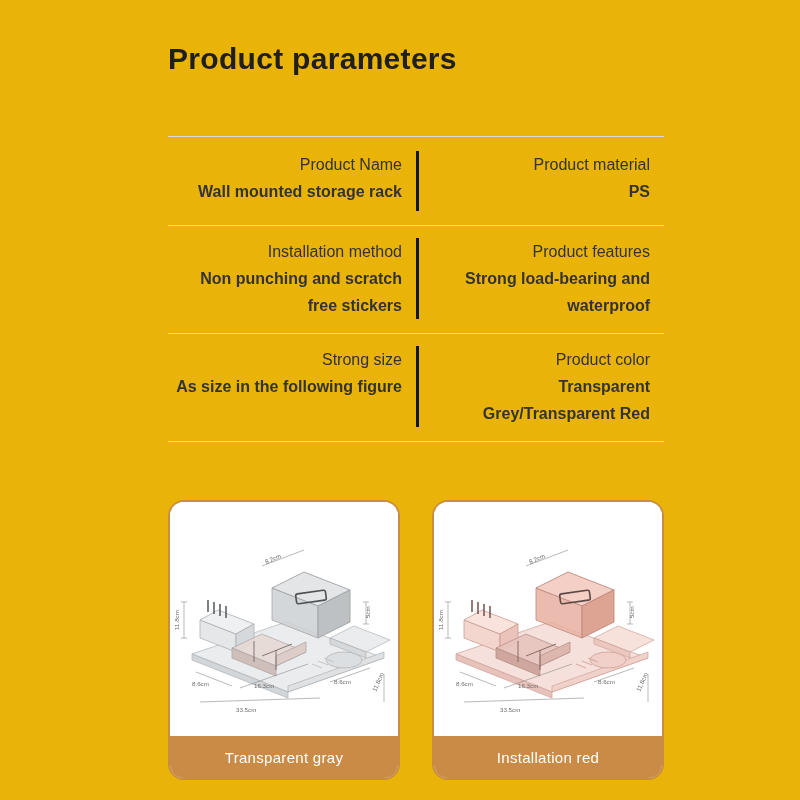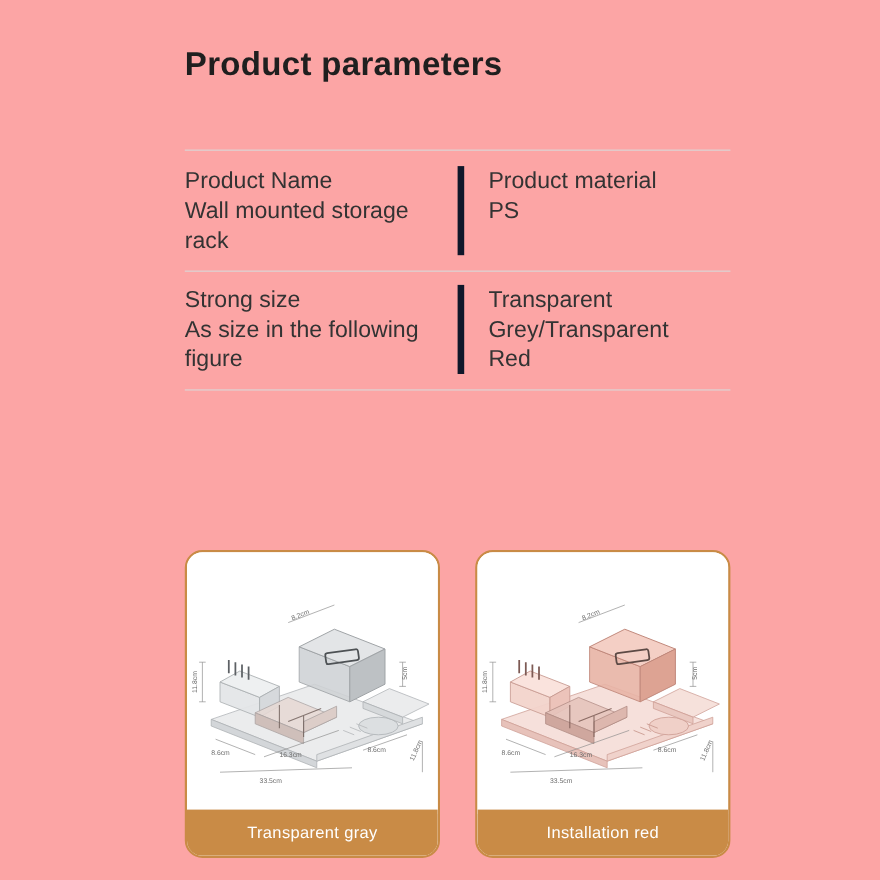--- a/index.html
+++ b/index.html
@@ -8,21 +8,22 @@
     width: 800px; height: 800px;
     background: #ffffff;
     font-family: "Liberation Sans", sans-serif;
     color: #262626;
     overflow: hidden;
   }
   .page {
     position: relative;
     width: 800px;
     height: 800px;
-    background: #fca5a5;
+    background: #eab308;
+    text-align: right;
   }
   .title {
     position: absolute;
     left: 168px;
     top: 42px;
     font-size: 30px;
     font-weight: bold;
     letter-spacing: 0.3px;
     color: #1f1f1f;
   }
@@ -36,31 +37,31 @@
     display: flex;
     border-bottom: 1px solid #d9d9d9;
     padding-top: 12px;
     padding-bottom: 14px;
     min-height: 90px;
   }
   .spec-row.first { border-top: 1px solid #d9d9d9; padding-top: 14px; }
   .spec-cell {
     width: 50%;
     padding-right: 14px;
-    font-size: 21px;
+    font-size: 16px;
     line-height: 27px;
     color: #333333;
   }
   .spec-cell.right {
-    border-left: 6px solid #0f172a;
+    border-left: 3px solid #0f172a;
     padding-left: 22px;
     width: 50%;
   }
   .spec-key { display: block; }
-  .spec-val { display: block; }
+  .spec-val { display: block; font-weight: bold; }
 
   .gallery {
     position: absolute;
     left: 168px;
     top: 500px;
     width: 496px;
     display: flex;
     justify-content: space-between;
   }
   .card {
@@ -107,27 +108,38 @@
       <div class="spec-cell">
         <span class="spec-key">Product Name</span>
         <span class="spec-val">Wall mounted storage rack</span>
       </div>
       <div class="spec-cell right">
         <span class="spec-key">Product material</span>
         <span class="spec-val">PS</span>
       </div>
     </div>
 
+    <div class="spec-row">
+      <div class="spec-cell">
+        <span class="spec-key">Installation method</span>
+        <span class="spec-val">Non punching and scratch free stickers</span>
+      </div>
+      <div class="spec-cell right">
+        <span class="spec-key">Product features</span>
+        <span class="spec-val">Strong load-bearing and waterproof</span>
+      </div>
+    </div>
 
     <div class="spec-row">
       <div class="spec-cell">
         <span class="spec-key">Strong size</span>
         <span class="spec-val">As size in the following figure</span>
       </div>
       <div class="spec-cell right">
+        <span class="spec-key">Product color</span>
         <span class="spec-val">Transparent Grey/Transparent Red</span>
       </div>
     </div>
 
   </div>
 
   <div class="gallery">
 
     <div class="card">
       <div class="card-image">

